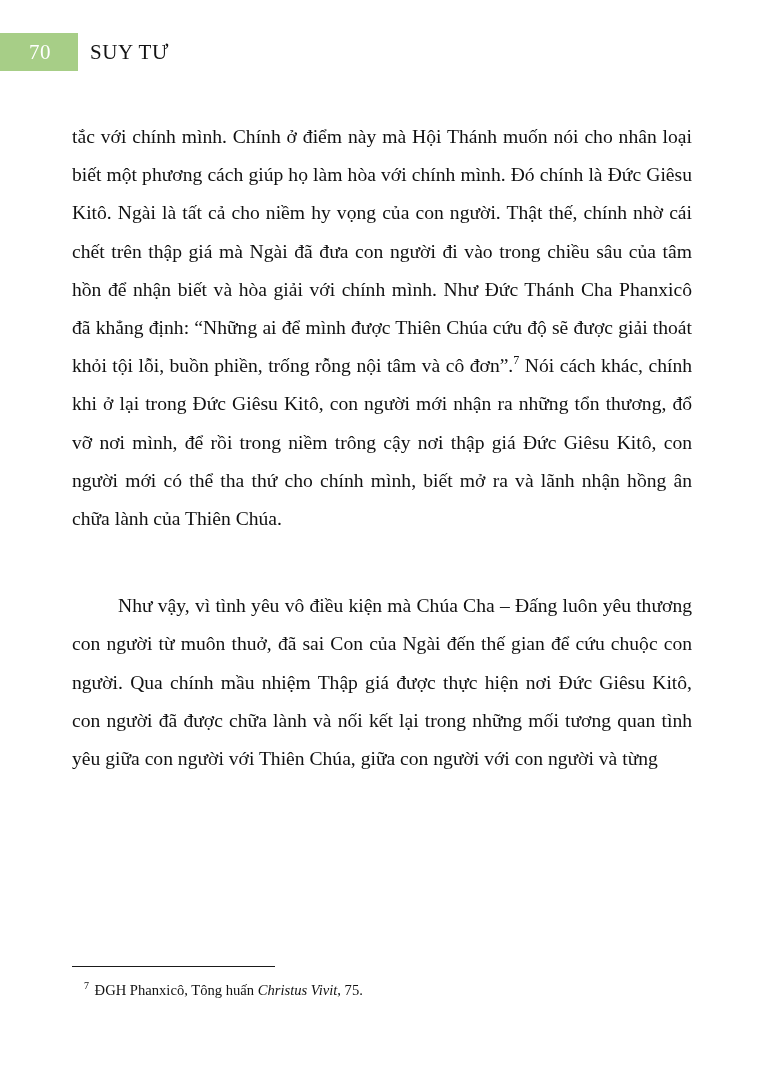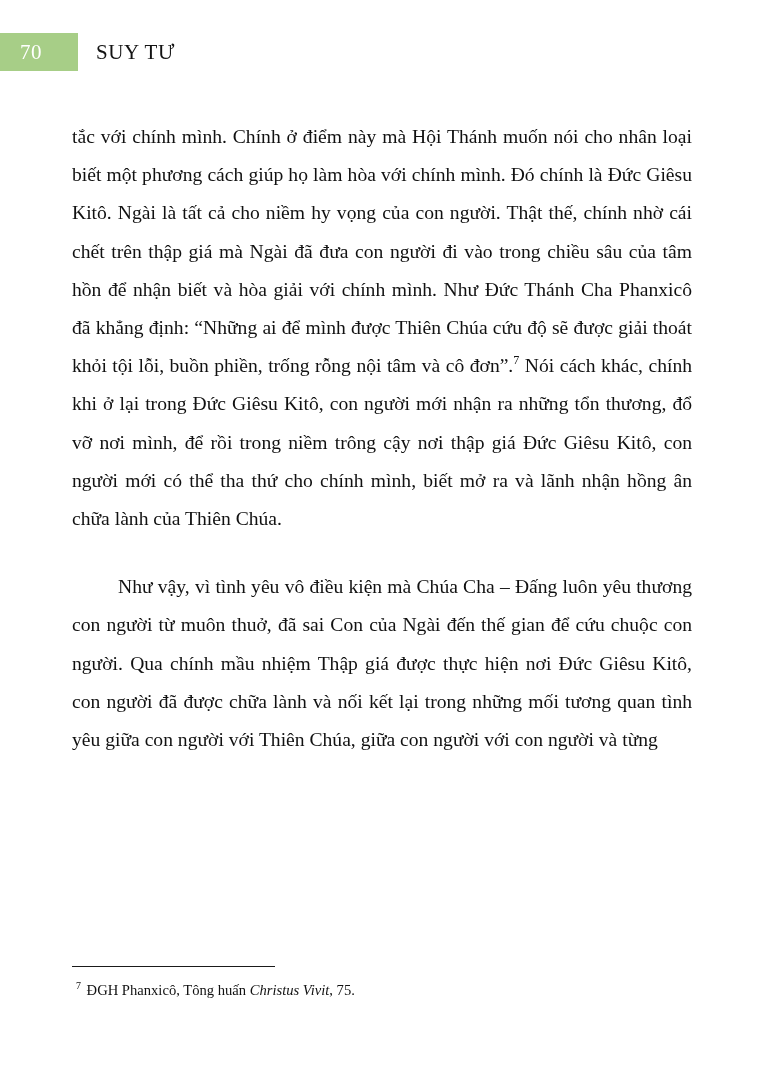--- a/index.html
+++ b/index.html
@@ -26,35 +26,35 @@
     width: 692px;
     height: 38px;
     display: flex;
     align-items: stretch;
   }
   .folio-box {
     width: 78px;
     background: #a7ce87;
     display: flex;
     align-items: center;
-    justify-content: center;
+    justify-content: flex-end;
     box-sizing: border-box;
-    padding-right: 16px;
+    padding-right: 27px;
   }
   .folio-num {
     color: #ffffff;
     font-size: 21px;
     line-height: 1;
     letter-spacing: 0.5px;
     font-family: "Liberation Serif", "DejaVu Serif", serif;
   }
   .head-title {
     display: flex;
     align-items: center;
-    padding-left: 18px;
+    padding-left: 12px;
     font-size: 21px;
     letter-spacing: 0.6px;
     color: #131313;
     font-family: "Liberation Serif", "DejaVu Serif", serif;
   }
 
   
   .textblock {
     position: absolute;
     left: 72px;
@@ -65,21 +65,21 @@
     margin: 0;
     text-align: justify;
     text-justify: inter-word;
     font-size: 19.6px;
     line-height: 38.2px;
     color: #111111;
     hyphens: none;
   }
   .para.indent {
     text-indent: 46px;
-    margin-top: 30px;
+    margin-top: 49px;
   }
   .fn-ref {
     font-size: 0.62em;
     vertical-align: super;
     line-height: 0;
   }
 
   
   .footnotes {
     position: absolute;
@@ -87,21 +87,21 @@
     top: 966px;
     width: 620px;
   }
   .fn-rule {
     width: 203px;
     height: 0;
     border-top: 1.4px solid #1a1a1a;
     margin: 0 0 13px 0;
   }
   .fn-item {
-    margin: 4px;
+    margin: 12px;
     font-size: 14.6px;
     line-height: 21px;
     color: #111111;
     text-align: left;
   }
   .fn-item .fn-marker {
     font-size: 0.68em;
     vertical-align: super;
     line-height: 0;
     margin-right: 2px;

